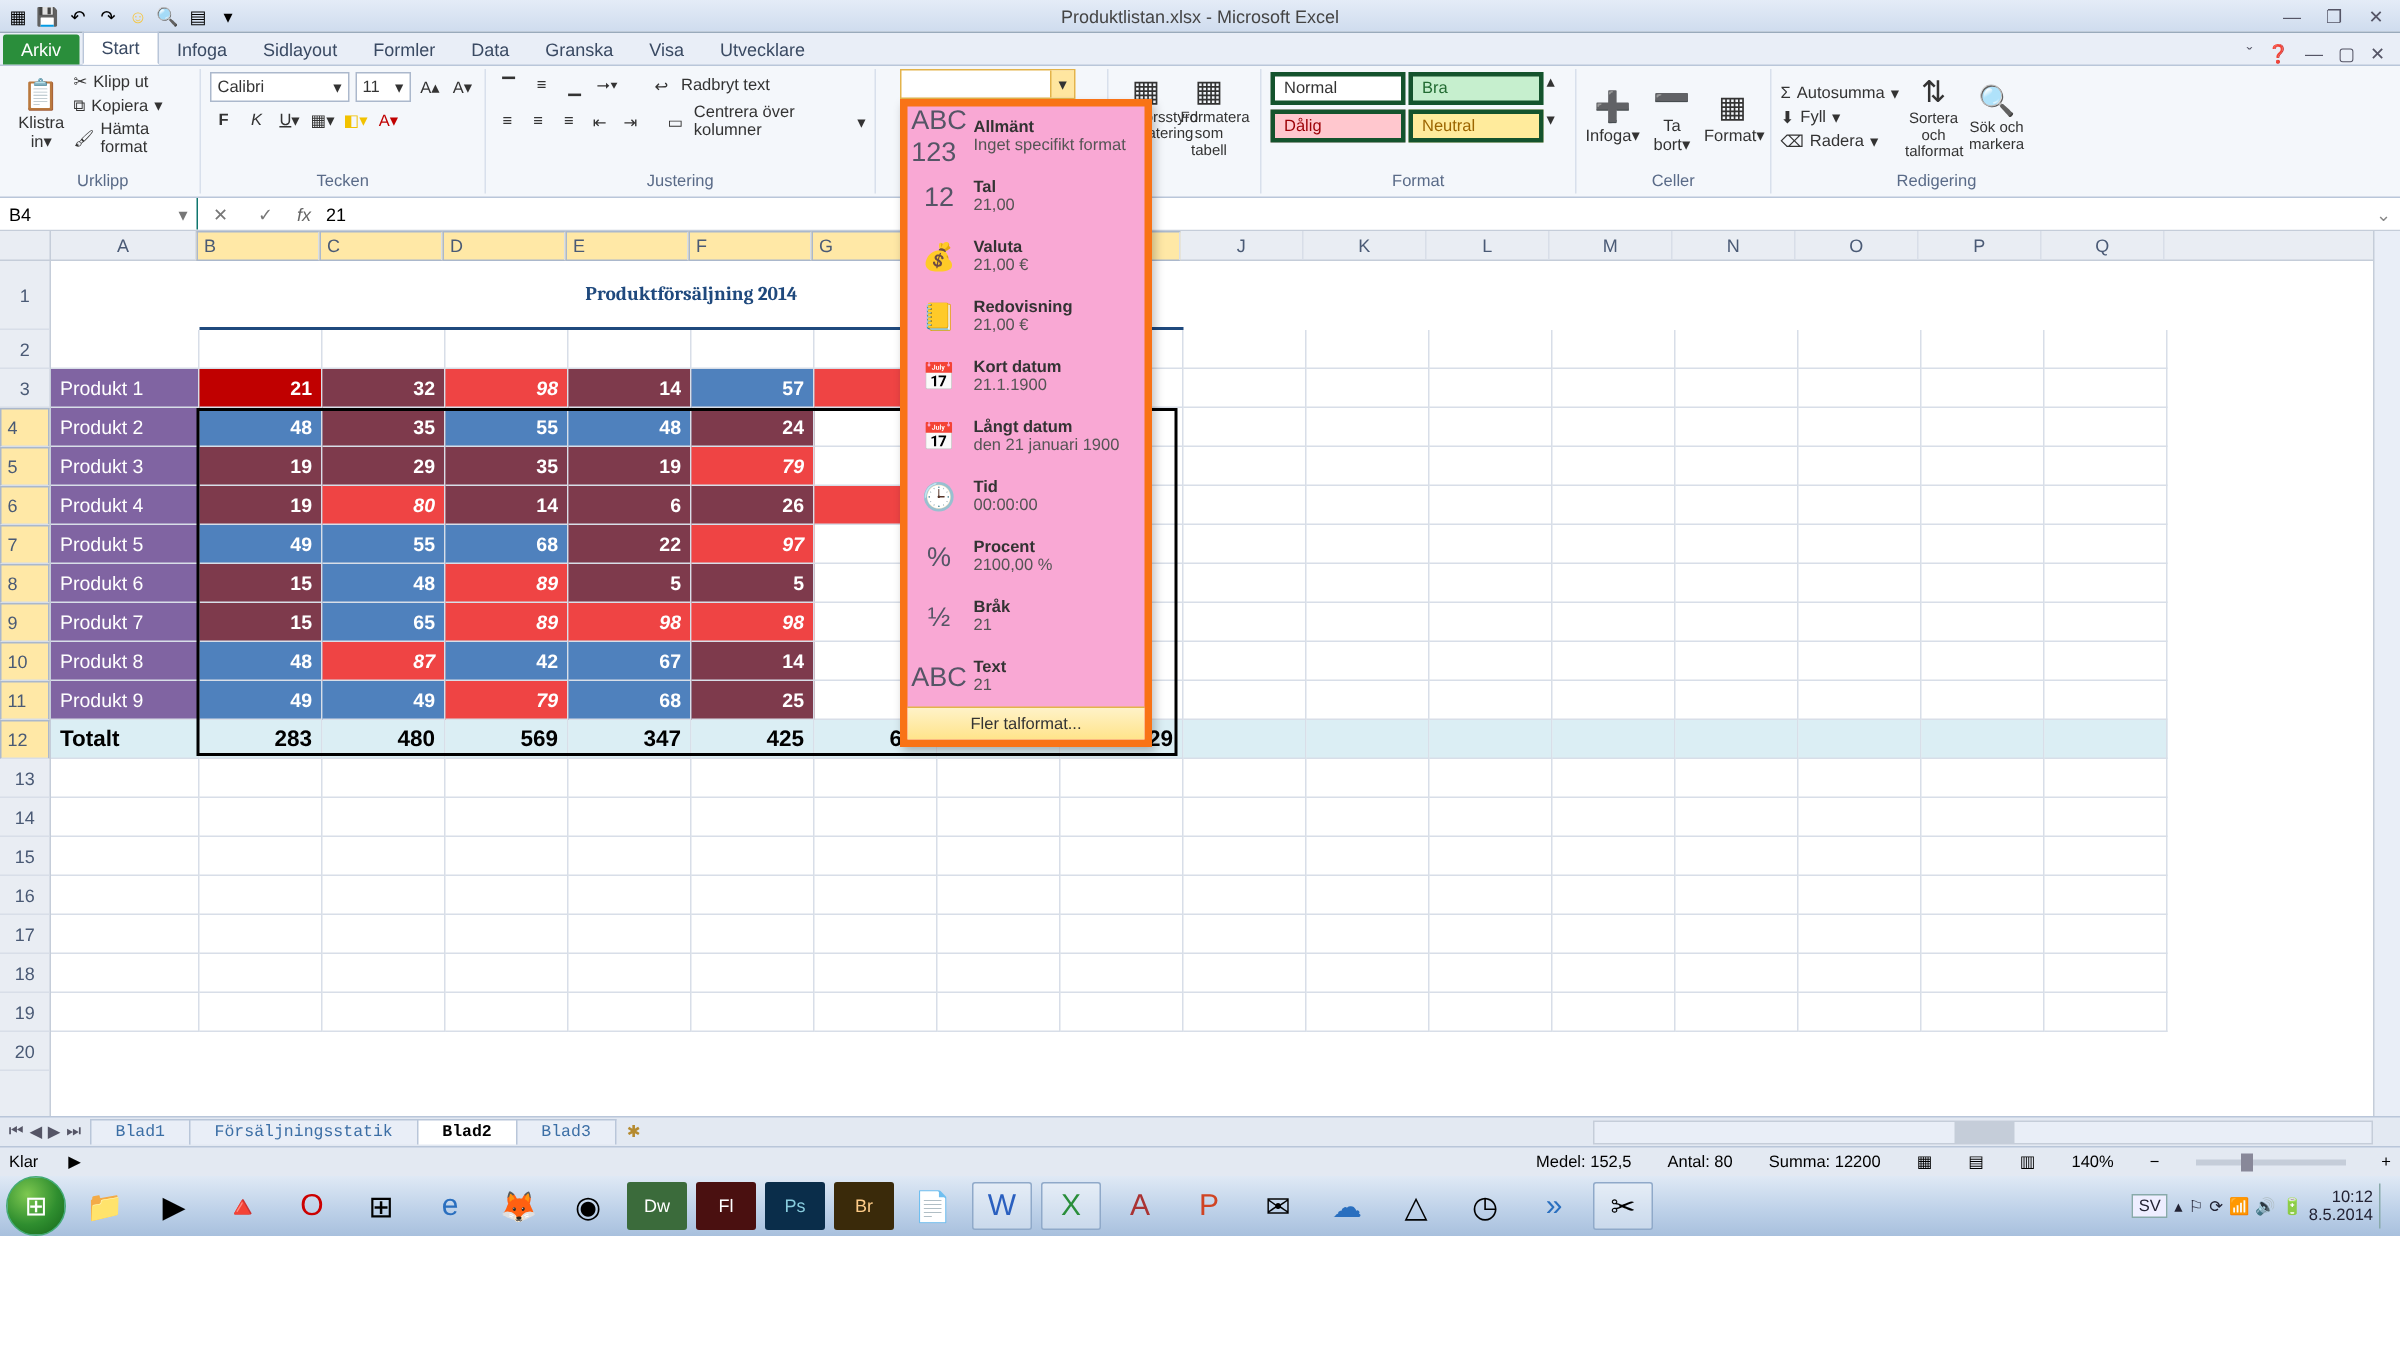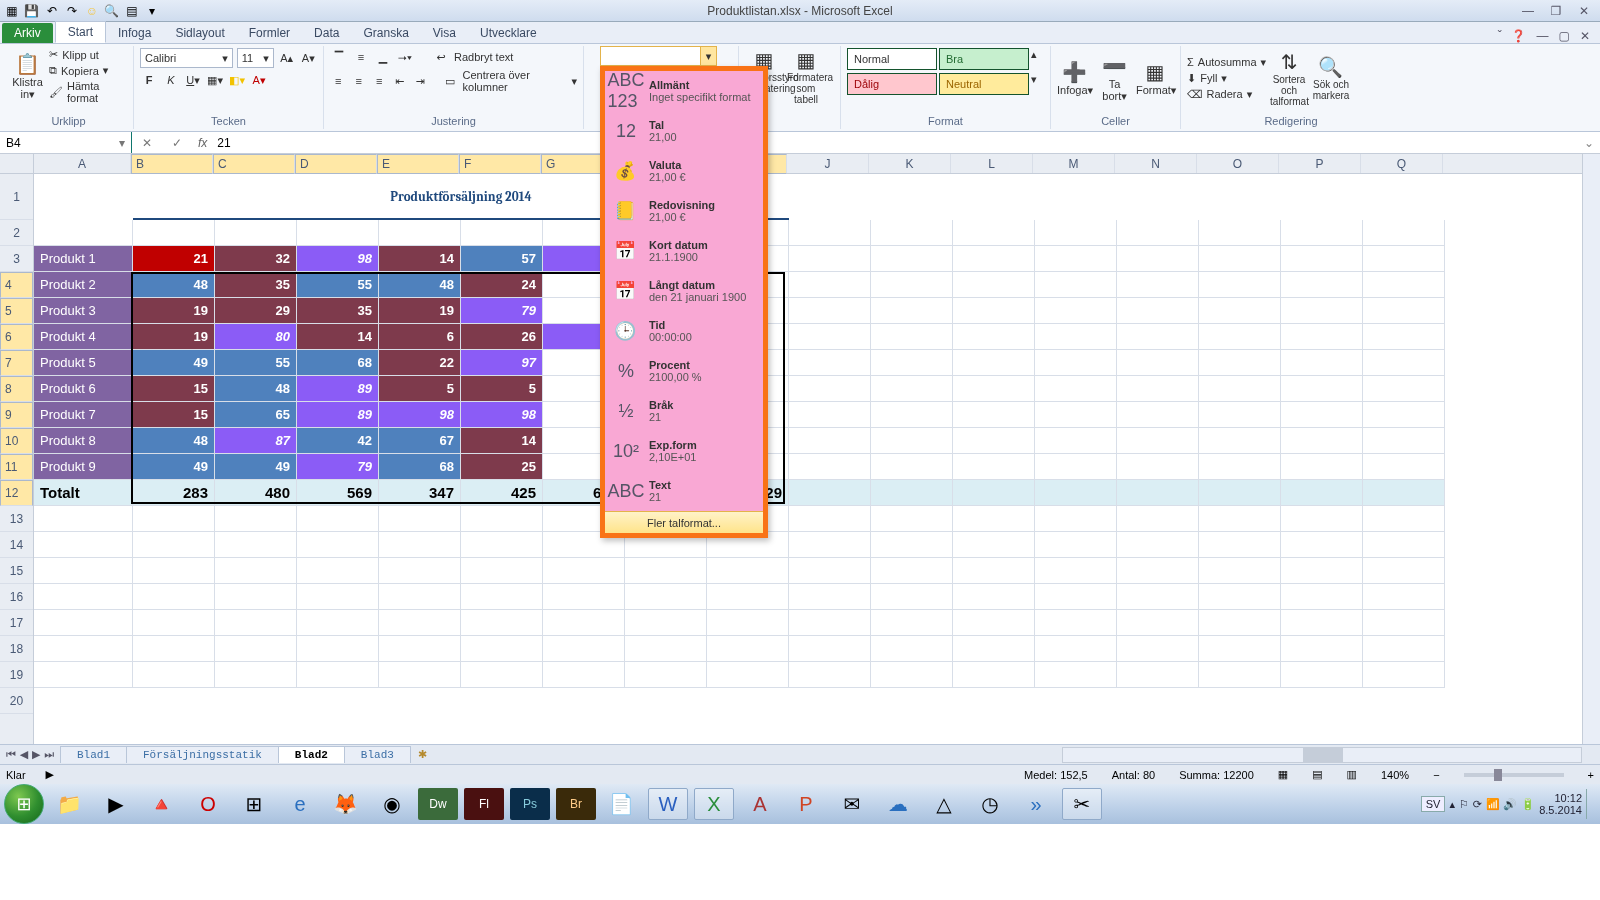--- a/index.html
+++ b/index.html
@@ -24,21 +24,21 @@
   .ribbon { height:88px; background:#f4f7fb; border-bottom:1px solid #b9c6d9; display:flex; padding:2px 4px; font-size:11px; color:#333; position:relative; }
   .group { border-right:1px solid #d8e0ec; padding:2px 6px 2px 6px; display:flex; flex-direction:column; justify-content:space-between; }
   .group .glabel { text-align:center; color:#5a6b88; font-size:11px; }
   .vstack { display:flex; flex-direction:column; gap:3px; }
   .hstack { display:flex; align-items:center; gap:4px; }
   .btnbig { width:38px; text-align:center; font-size:11px; }
   .btnbig .ic { font-size:20px; display:block; }
   .sel { height:20px; border:1px solid #abb8cc; background:#fff; padding:0 4px; display:flex; align-items:center; justify-content:space-between; }
   .minibtn { width:18px; height:18px; border:1px solid transparent; display:inline-flex; align-items:center; justify-content:center; }
   .styles-gallery { display:flex; gap:2px; }
-  .stylecell { width:90px; height:22px; border:1px solid #14532d; padding:2px 6px; font-size:11px; display:flex; align-items:center; }
+  .stylecell { width:90px; height:22px; border:3px solid #14532d; padding:2px 6px; font-size:11px; display:flex; align-items:center; }
   .style-normal { background:#fff; }
   .style-bra { background:#c6efce; color:#226b32; }
   .style-dalig { background:#ffc7ce; color:#9c0006; }
   .style-neutral { background:#ffeb9c; color:#9c6500; }
 
   
   .numfmt-dd { position:absolute; left:600px; top:0; width:150px; height:1px; }
   .numfmt-btn { position:absolute; top:2px; left:0; width:117px; height:20px; border:1px solid #e3b34b; background:#fff; display:flex; }
   .numfmt-btn .caret { width:16px; border-left:1px solid #e3b34b; background:#ffe6a0; display:flex; align-items:center; justify-content:center; margin-left:auto; }
   .numfmt-menu { position:absolute; top:22px; left:0; width:168px; background:#f9a8d4; border:5px solid #f97316; box-shadow:2px 3px 6px rgba(0,0,0,.25); z-index:50; }
@@ -74,21 +74,21 @@
   .row .cell.cA { width:99px; justify-content:flex-start; }
   .row.r1 { height:46px; }
   .row.r1 .cell { border:none; }
 
   
   .title-cell { font-family: Cambria, Georgia, serif; font-size:28px; font-weight:bold; color:#1f497d; justify-content:center !important; width:100%; border-bottom:2px solid #1f497d !important; }
   .hdr { background:#c0504d; color:#fff; font-size:15px; justify-content:center !important; }
   .prodname { background:#8064a2; color:#fff; font-size:14px; justify-content:flex-start !important; }
   .val { color:#fff; font-weight:bold; font-size:15px; }
   .c-blue  { background:#4f81bd; }
-  .c-teal  { background:#8b5cf6; font-style:italic; }
+  .c-teal  { background:#ef4444; font-style:italic; }
   .c-maroon{ background:#7e3a4c; }
   .c-red   { background:#c00000; }
   .tot-row .cell { background:#dbeef4; font-weight:bold; font-size:15px; color:#000; }
   .tot-row .cell.cA { justify-content:flex-start; }
 
   
   .marquee { position:absolute; border:2px solid #000; pointer-events:none; }
 
   
   .sheettabs { height:20px; background:#e3e9f2; border-top:1px solid #b9c6d9; display:flex; align-items:center; font-size:11px; position:relative; }
@@ -296,27 +296,20 @@
           <div class="txts">
             <div class="t1">Procent</div>
             <div class="t2">2100,00 %</div>
           </div>
         </div>
         <div class="nf-item">
           <div class="ic">½</div>
           <div class="txts">
             <div class="t1">Bråk</div>
             <div class="t2">21</div>
-          </div>
-        </div>
-        <div class="nf-item">
-          <div class="ic">10²</div>
-          <div class="txts">
-            <div class="t1">Exp.form</div>
-            <div class="t2">2,10E+01</div>
           </div>
         </div>
         <div class="nf-item">
           <div class="ic">ABC</div>
           <div class="txts">
             <div class="t1">Text</div>
             <div class="t2">21</div>
           </div>
         </div>
         <div class="nf-more">Fler talformat...</div>

